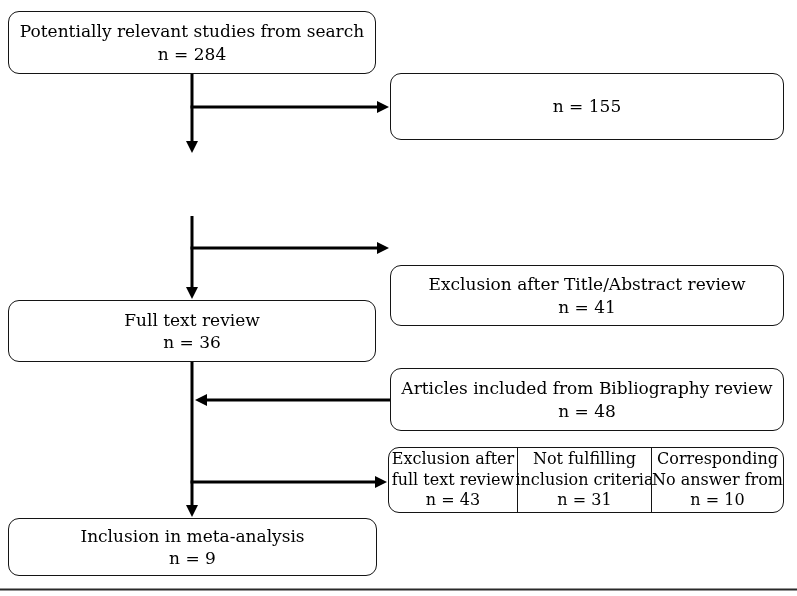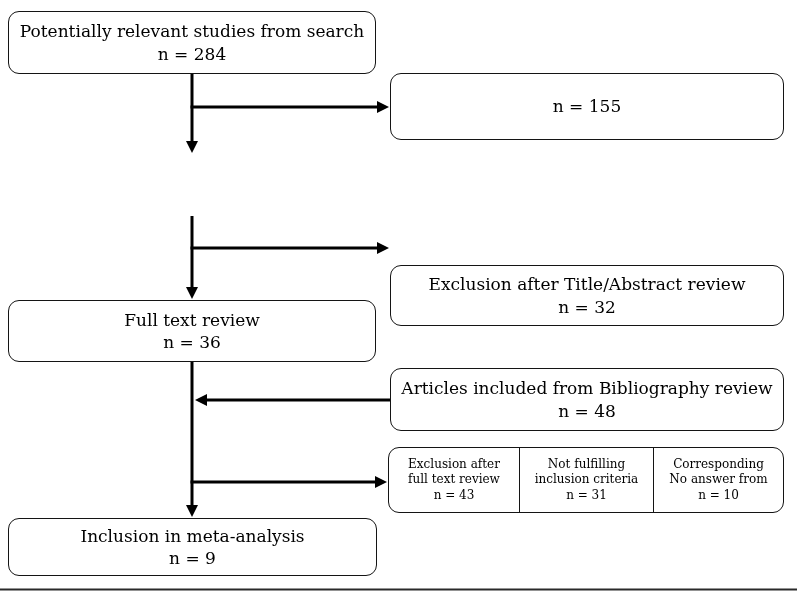--- a/index.html
+++ b/index.html
@@ -51,21 +51,21 @@
     align-items: stretch;
     overflow: hidden;
   }
   .table-cell {
     box-sizing: border-box;
     display: flex;
     flex-direction: column;
     justify-content: center;
     align-items: center;
     text-align: center;
-    font-size: 12px;
+    font-size: 16px;
     line-height: 1.28;
   }
   .table-cell + .table-cell {
     border-left: 1.4px solid #141414;
   }
   .table-cell div { white-space: nowrap; }
   .cell-1 { width: 130px; }
   .cell-2 { width: 134px; }
   .cell-3 { flex: 1; }
 </style>
@@ -129,21 +129,21 @@
     <div class="label">Inclusion in meta-analysis</div>
     <div class="count">n = 9</div>
   </div>
 
   <div class="flow-box" style="left:390px; top:73px; width:394px; height:67px;">
     <div class="count">n = 155</div>
   </div>
 
   <div class="flow-box" style="left:390px; top:220px; width:394px; height:61px;margin-top:45px;">
     <div class="label">Exclusion after Title/Abstract review</div>
-    <div class="count">n = 32</div>
+    <div class="count">n = 41</div>
   </div>
 
   <div class="flow-box" style="left:390px; top:368px; width:394px; height:63px;align-items:center;">
     <div class="label">Articles included from Bibliography review</div>
     <div class="count">n = 48</div>
   </div>
 
   <div id="exclusion-table">
     <div class="table-cell cell-1">
       <div>Exclusion after</div>

